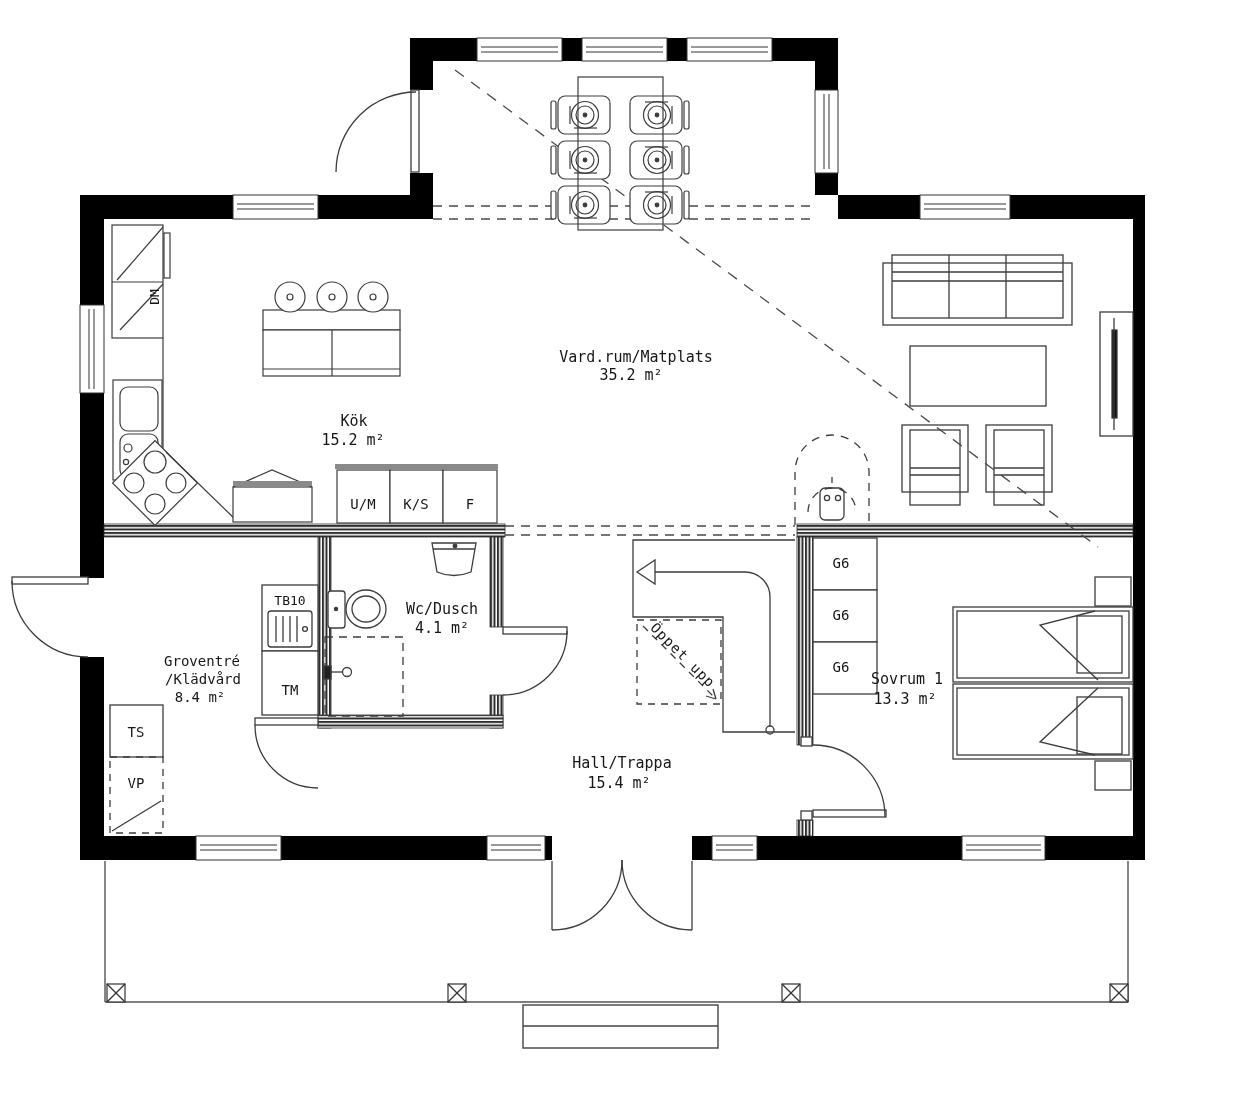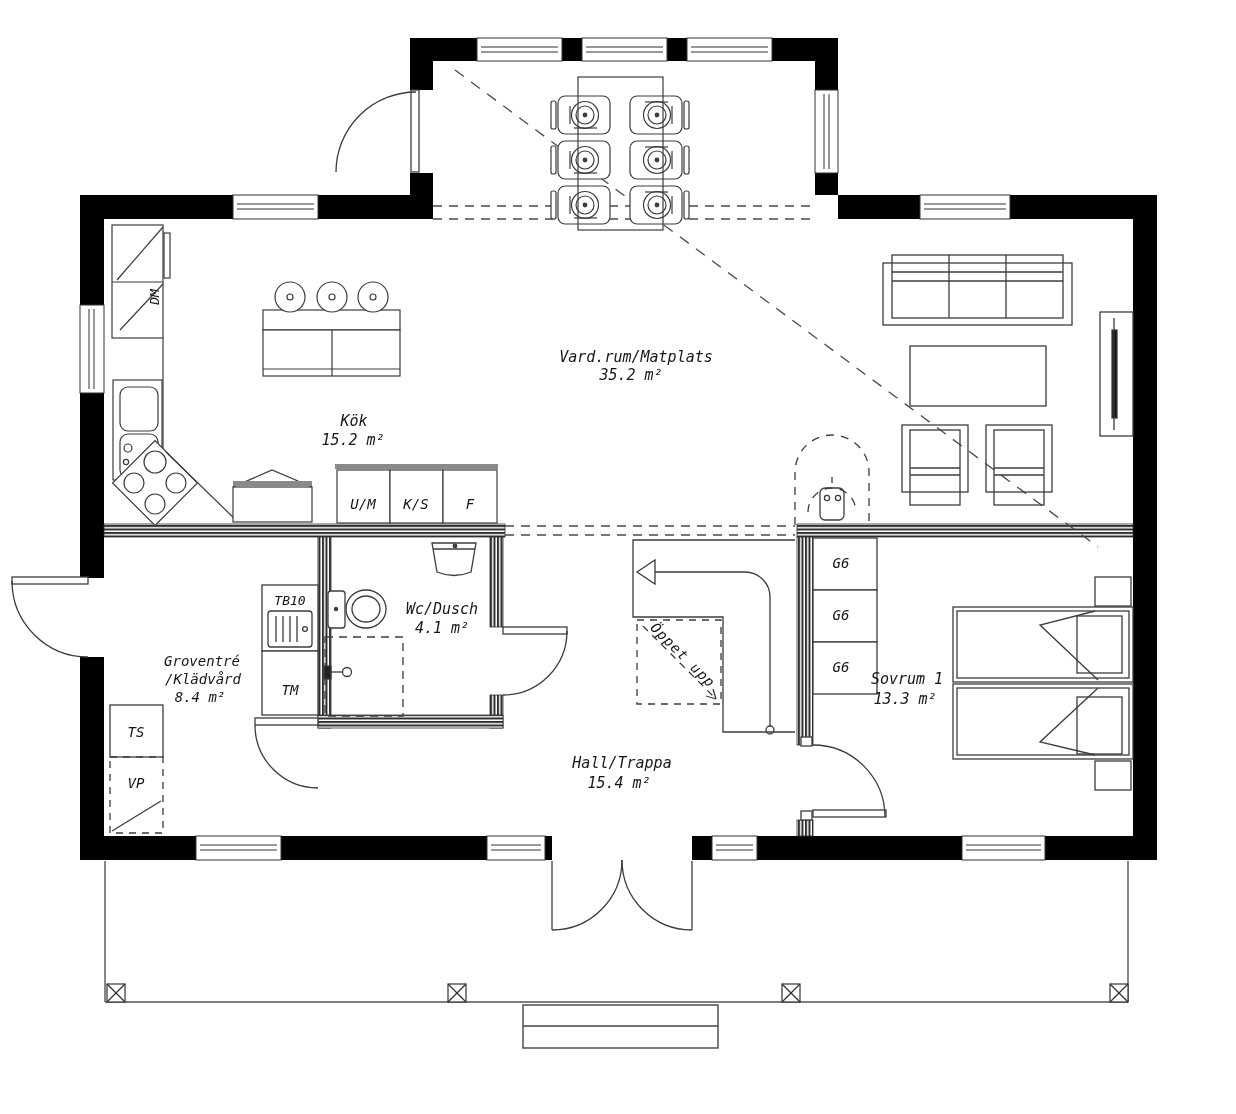--- a/index.html
+++ b/index.html
@@ -1,16 +1,16 @@
 <!DOCTYPE html>
 <html><head>
 <meta charset="utf-8">
 <style>
   html,body{margin:0;padding:0;background:#ffffff;}
-  #stage{position:relative;width:1236px;height:1114px;background:#ffffff;overflow:hidden;font-style:italic;}
+  #stage{position:relative;width:1145px;height:1114px;background:#ffffff;overflow:hidden;}
   svg{position:absolute;left:0;top:0;}
   text.lbl{font-family:"DejaVu Sans Mono","Liberation Mono",monospace;fill:#161616;}
   .s15{font-size:15px;}
   .s14{font-size:14px;}
   .s13{font-size:13px;}
 </style>
 </head>
 <body>
 
 <div id="stage">

